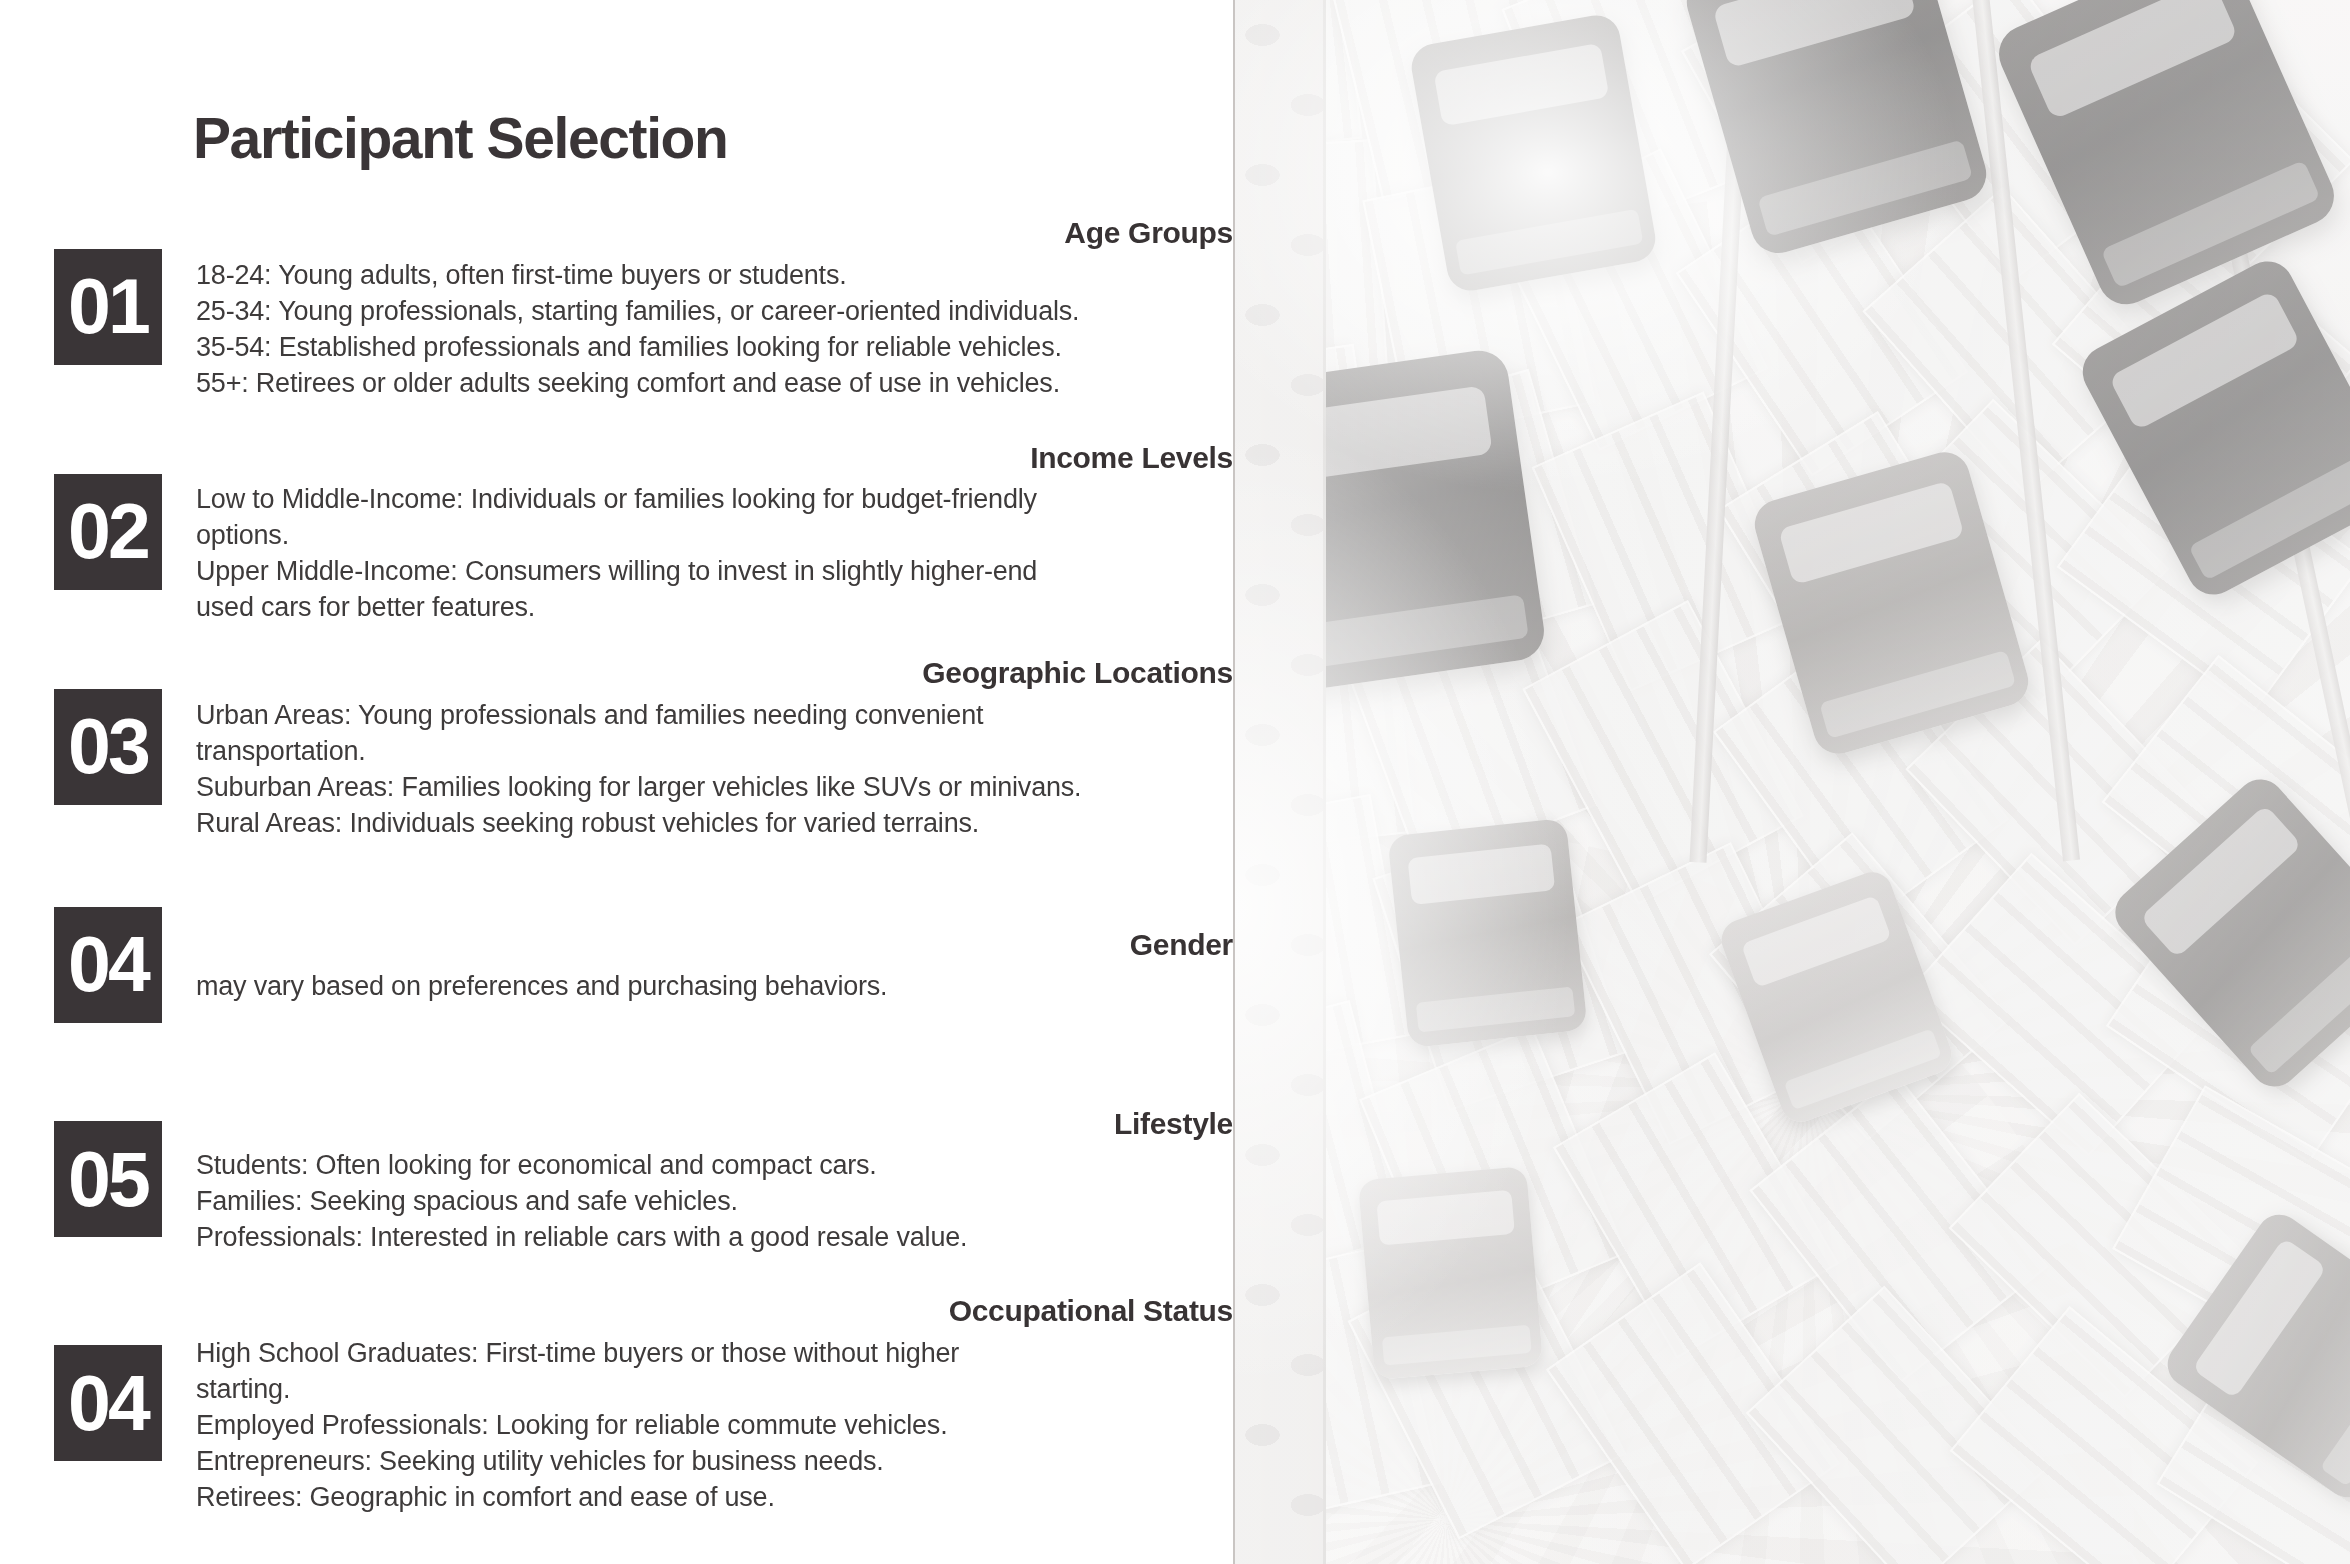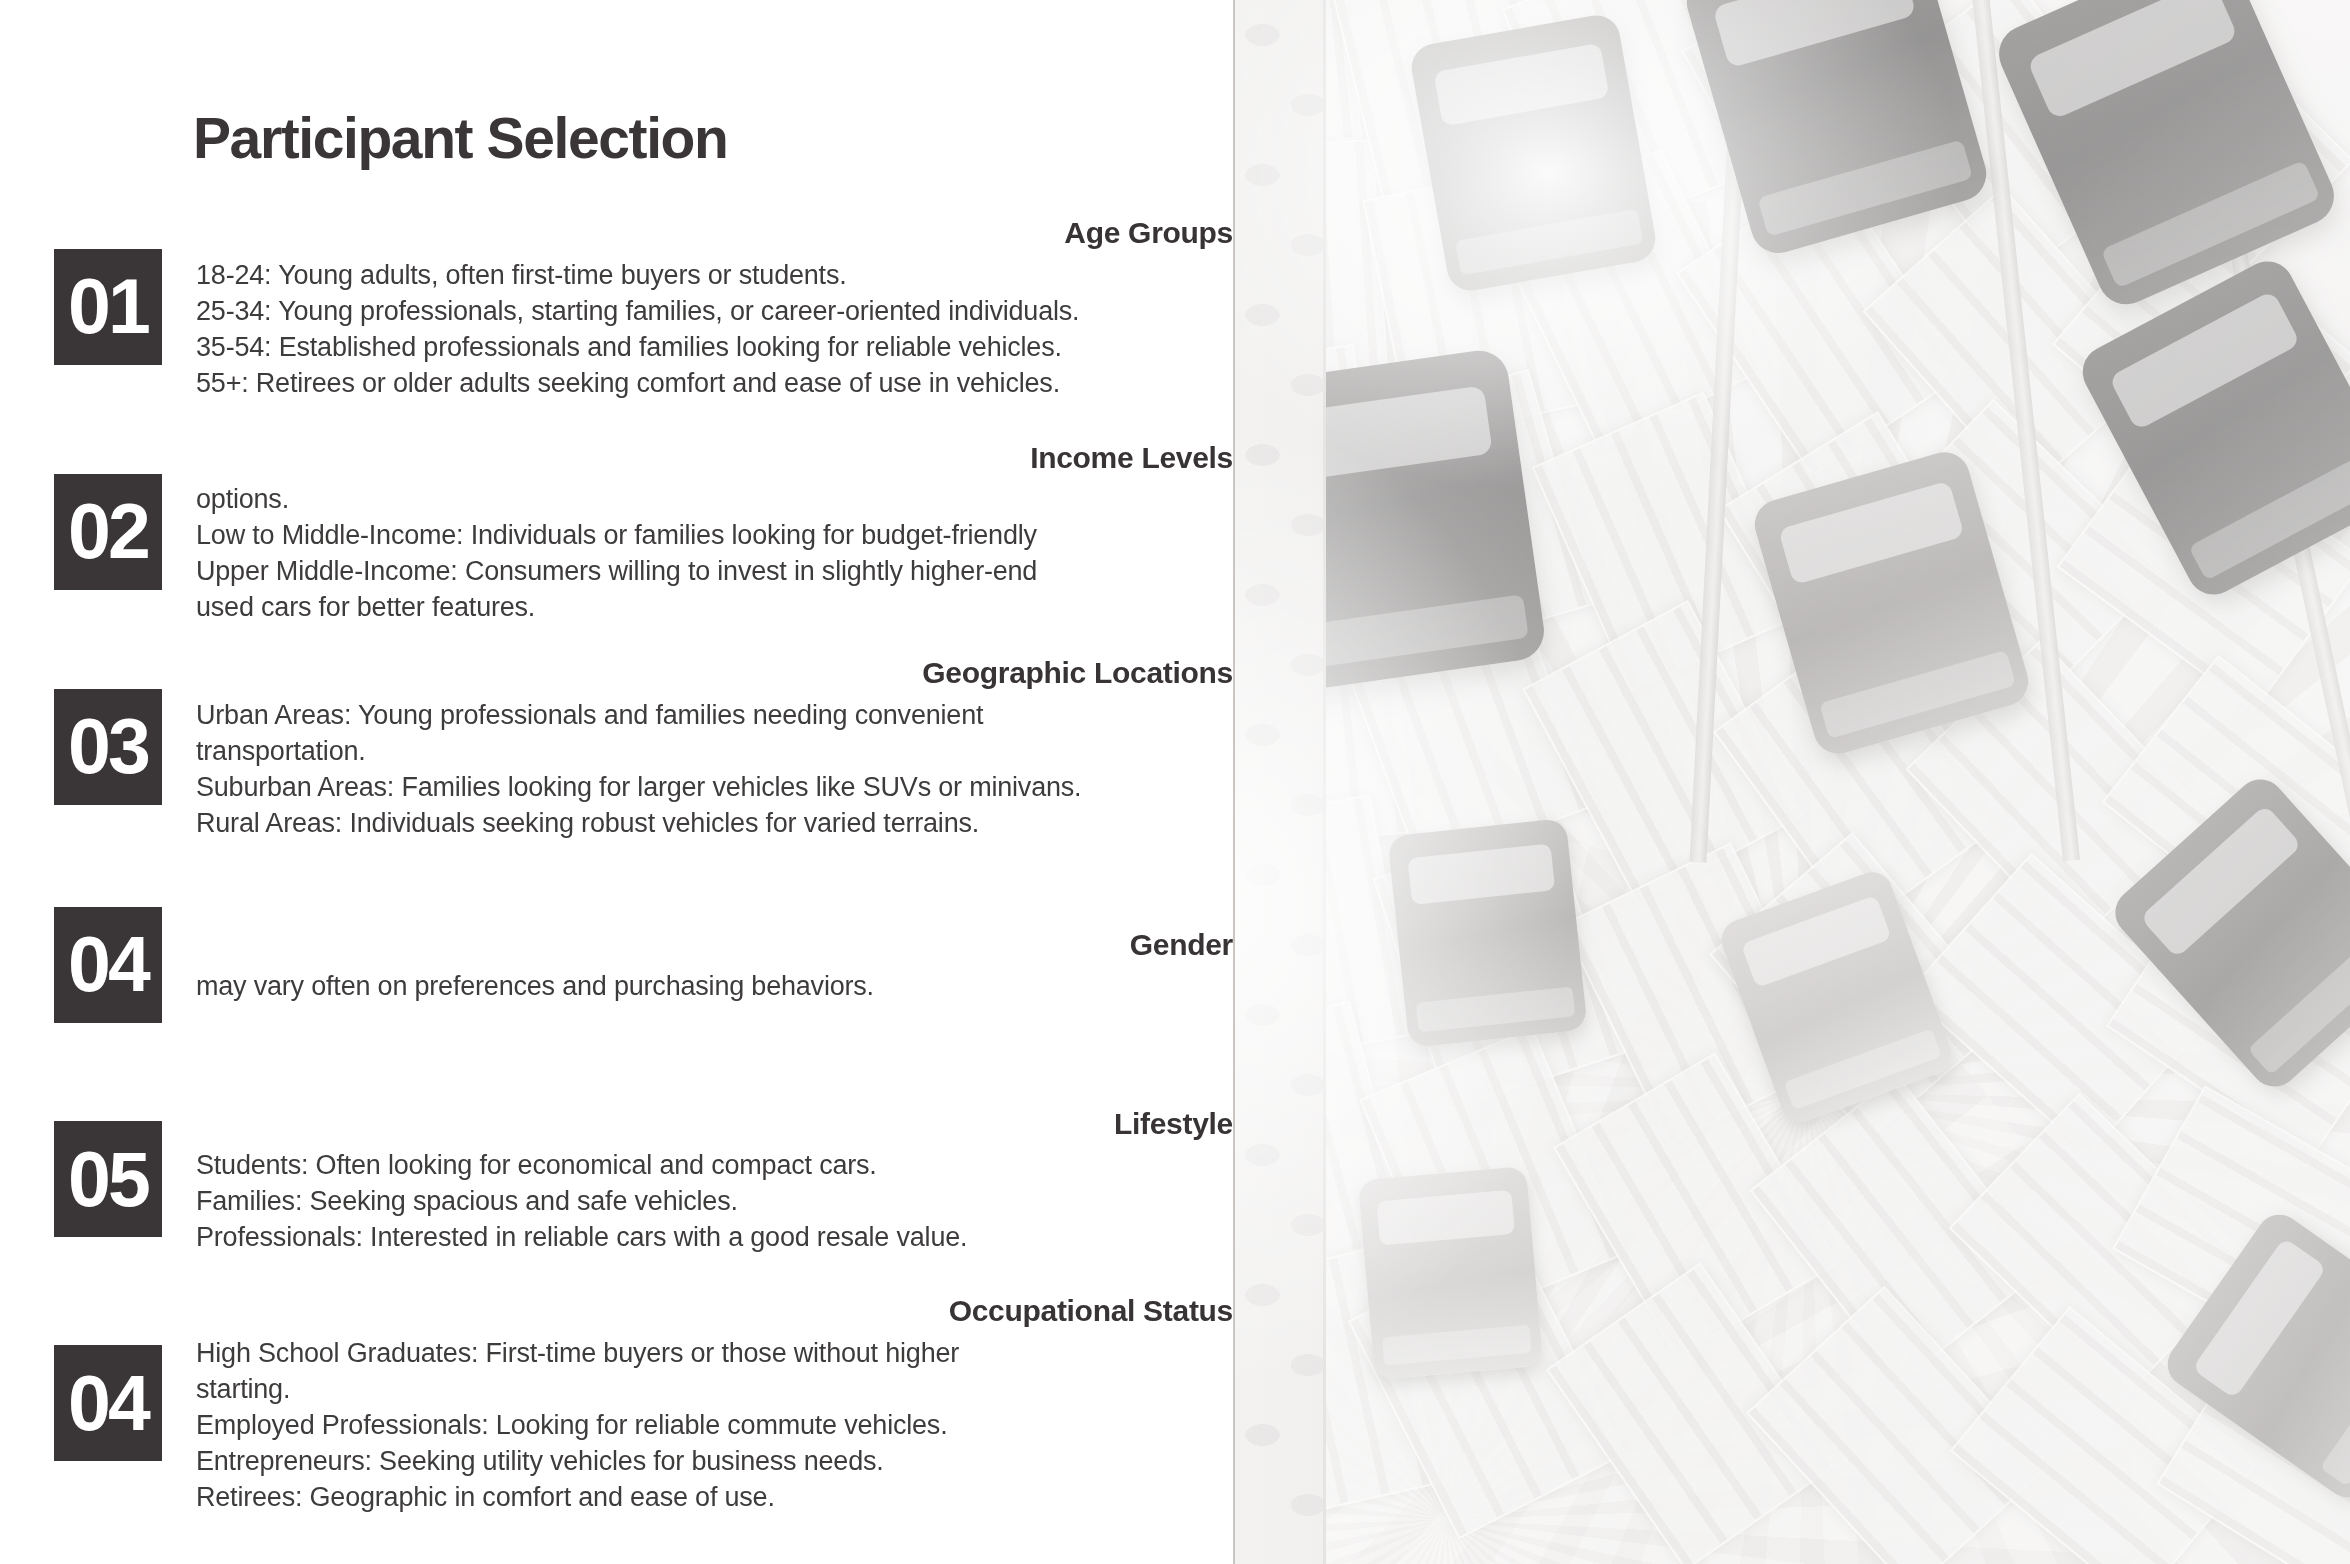--- a/index.html
+++ b/index.html
@@ -120,22 +120,22 @@
             <div class="line">35-54: Established professionals and families looking for reliable vehicles.</div>
             <div class="line">55+: Retirees or older adults seeking comfort and ease of use in vehicles.</div>
           </div>
         </section>
         <section class="sec">
           <div class="badge">
             <span class="badge-num">02</span>
           </div>
           <div class="sec-text">
             <h2 class="sec-heading">Income Levels</h2>
+            <div class="line">Low to Middle-Income: Individuals or families looking for budget-friendly</div>
             <div class="line">options.</div>
-            <div class="line">Low to Middle-Income: Individuals or families looking for budget-friendly</div>
             <div class="line">Upper Middle-Income: Consumers willing to invest in slightly higher-end</div>
             <div class="line">used cars for better features.</div>
           </div>
         </section>
         <section class="sec">
           <div class="badge">
             <span class="badge-num">03</span>
           </div>
           <div class="sec-text">
             <h2 class="sec-heading">Geographic Locations</h2>
@@ -144,21 +144,21 @@
             <div class="line">Suburban Areas: Families looking for larger vehicles like SUVs or minivans.</div>
             <div class="line">Rural Areas: Individuals seeking robust vehicles for varied terrains.</div>
           </div>
         </section>
         <section class="sec">
           <div class="badge">
             <span class="badge-num">04</span>
           </div>
           <div class="sec-text">
             <h2 class="sec-heading">Gender</h2>
-            <div class="line">may vary often on preferences and purchasing behaviors.</div>
+            <div class="line">may vary based on preferences and purchasing behaviors.</div>
           </div>
         </section>
         <section class="sec">
           <div class="badge">
             <span class="badge-num">05</span>
           </div>
           <div class="sec-text">
             <h2 class="sec-heading">Lifestyle</h2>
             <div class="line">Students: Often looking for economical and compact cars.</div>
             <div class="line">Families: Seeking spacious and safe vehicles.</div>

